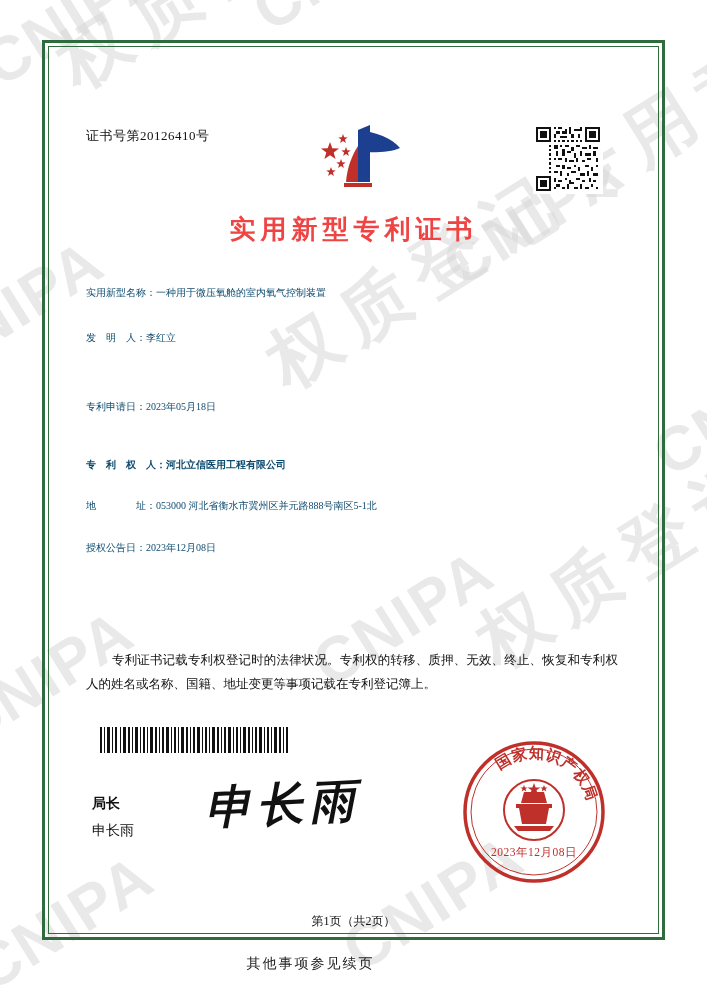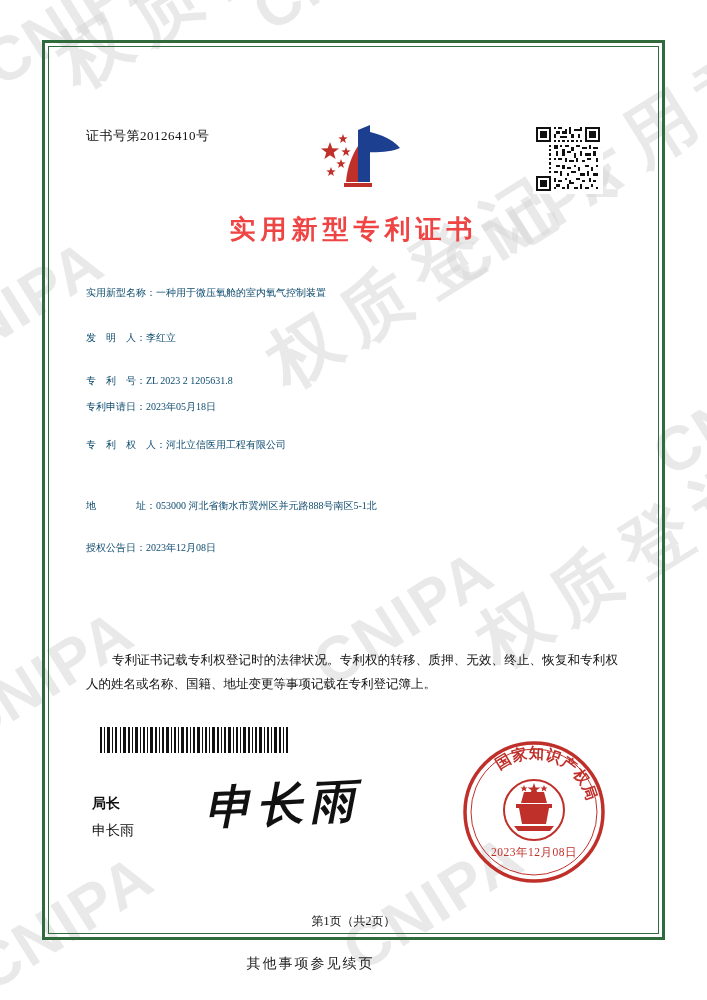--- a/index.html
+++ b/index.html
@@ -120,21 +120,21 @@
     display: inline-block;
   }
   .field .val {
     display: inline-block;
   }
 
   .f-name   { top: 286px; }
   .f-invent { top: 331px; }
   .f-patno  { top: 374px; }
   .f-appdate{ top: 400px; }
-  .f-owner  { top: 438px; }
+  .f-owner  { top: 458px; font-weight: bold; }
   .f-addr   { top: 499px; }
   .f-grant  { top: 541px; }
   .f-grantno{ top: 541px; left: 358px; }
 
   .para {
     position: absolute;
     left: 86px;
     width: 532px;
     font-size: 12.5px;
     line-height: 24px;
@@ -385,23 +385,20 @@
   <div class="title">实用新型专利证书</div>
 
   <div class="field f-name">
     <span class="lbl">实用新型名称：</span><span class="val">一种用于微压氧舱的室内氧气控制装置</span>
   </div>
 
   <div class="field f-invent">
     <span class="lbl">发　明　人：</span><span class="val">李红立</span>
   </div>
 
-  <div class="field f-patno">
-    <span class="lbl">专　利　号：</span><span class="val">ZL 2023 2 1205631.8</span>
-  </div>
 
   <div class="field f-appdate">
     <span class="lbl">专利申请日：</span><span class="val">2023年05月18日</span>
   </div>
 
   <div class="field f-owner">
     <span class="lbl">专　利　权　人：</span><span class="val">河北立信医用工程有限公司</span>
   </div>
 
   <div class="field f-addr">

